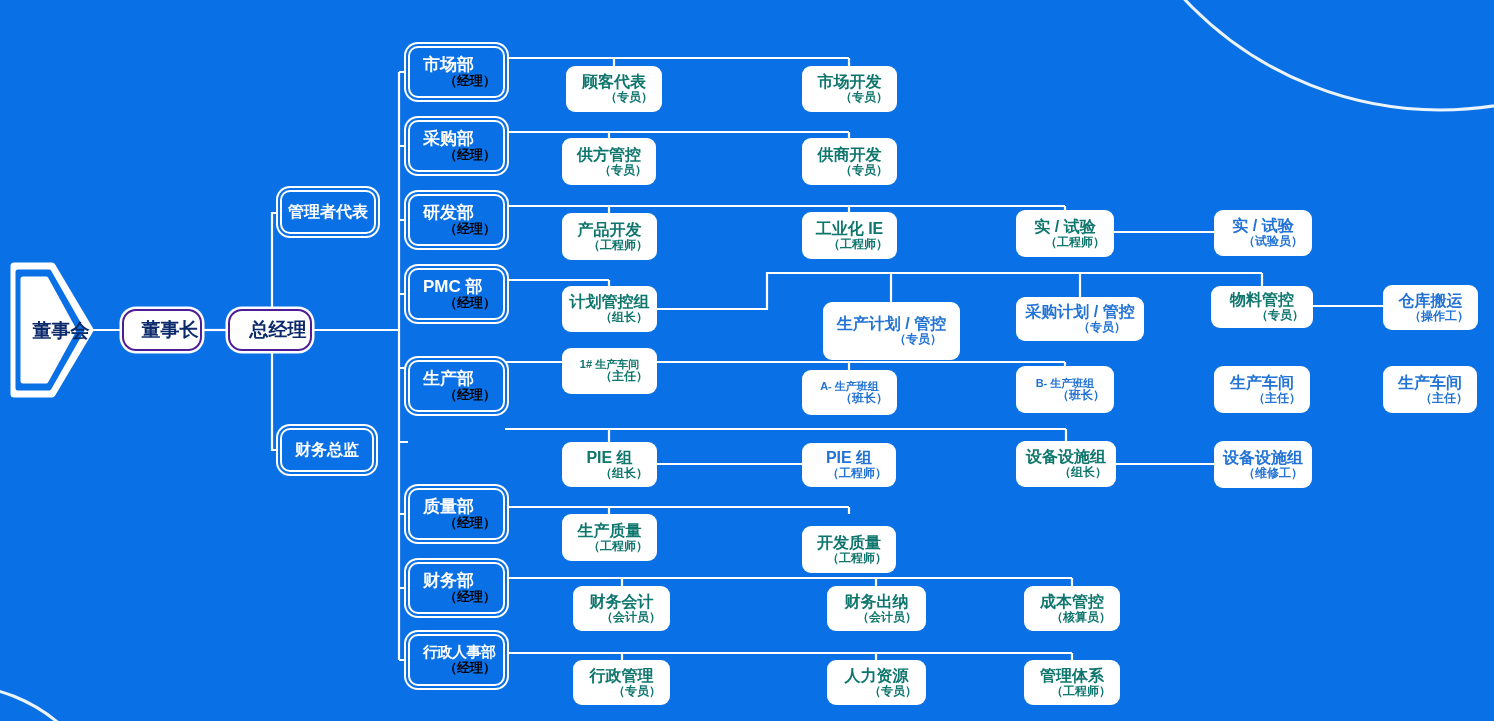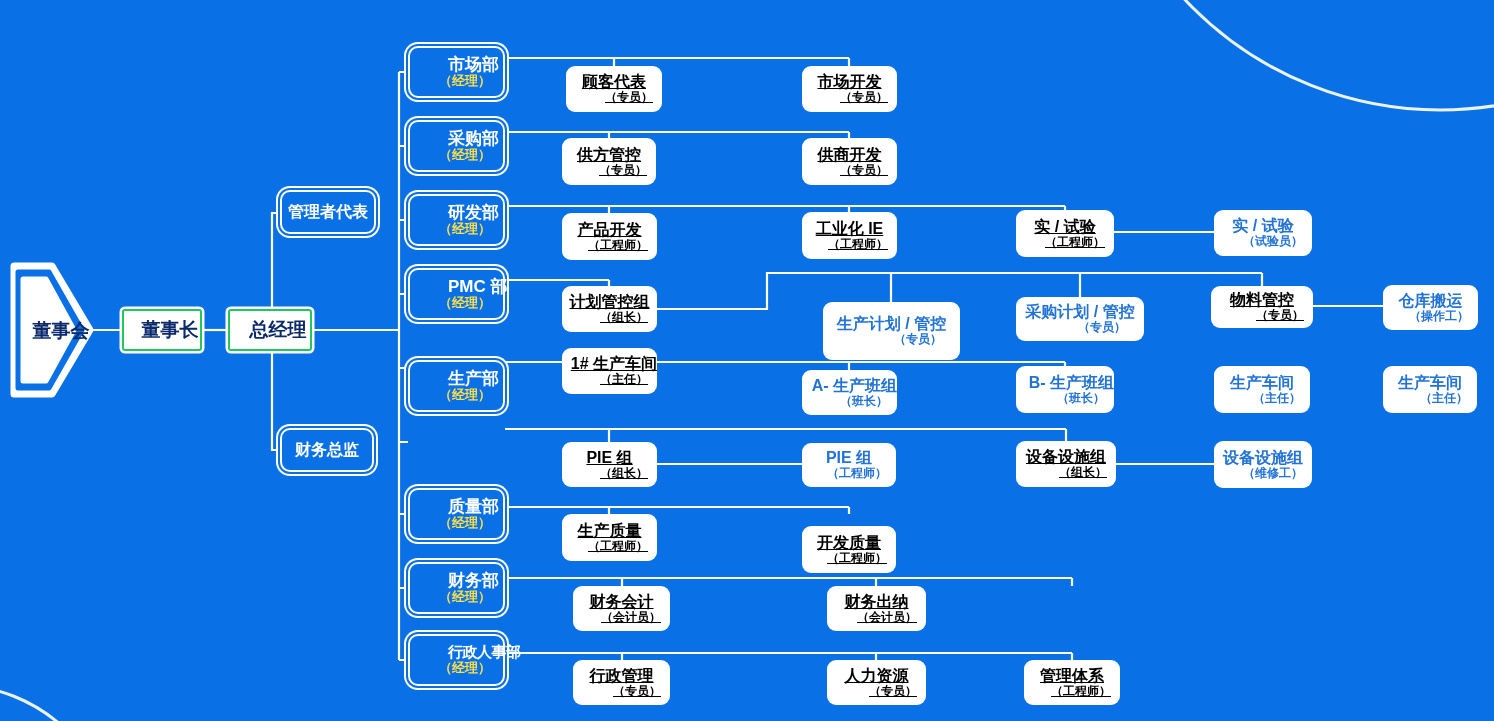--- a/index.html
+++ b/index.html
@@ -13,46 +13,46 @@
   .stage svg.layer{position:absolute;left:0;top:0;}
   .node{
     position:absolute;
     display:flex;flex-direction:column;justify-content:center;
     box-sizing:border-box;
     line-height:1.12;
   }
   
   .white-double{
     background:#fff;
-    border:2px solid #22c55e;
-    border-radius:3px;
+    border:2px solid #4c1d95;
+    border-radius:14px;
     box-shadow:0 0 0 2.5px #ffffff;
   }
   
   .blue-double{
     background:#0a70e6;
     border:2px solid #ffffff;
     border-radius:10px;
     box-shadow:0 0 0 2px #0a70e6,0 0 0 4px #ffffff;
   }
   
   .child{
     background:#ffffff;
     border-radius:9px;
   }
   .navy{color:#0c2a6b;font-weight:bold;font-size:19px;text-align:center;margin-left:16px;}
   .white-label{color:#ffffff;font-weight:bold;font-size:16px;text-align:center;}
-  .dept .n-name{color:#ffffff;font-weight:bold;font-size:17px;text-align:left;padding-left:22px;white-space:nowrap;margin-left:16px;}
+  .dept .n-name{color:#ffffff;font-weight:bold;font-size:17px;text-align:left;padding-left:13px;white-space:nowrap;}
   .dept .n-name.tight{font-size:15px;letter-spacing:-0.5px;}
-  .dept .n-role{color:#fde047;font-weight:bold;font-size:13px;text-align:center;padding-right:7px;padding-left:24px;}
+  .dept .n-role{color:#000000;font-weight:bold;font-size:13px;text-align:right;padding-right:7px;padding-left:24px;}
   .child .n-name{font-weight:bold;font-size:16px;text-align:center;white-space:nowrap;}
-  .child .n-name.tight{font-size:16px;text-align:right;}
+  .child .n-name.tight{font-size:11px;}
   .child .n-role{font-weight:bold;font-size:12px;text-align:right;padding-right:9px;}
   .child.wide .n-role{padding-right:18px;}
-  .bright .n-name,.bright .n-role{color:#000000;text-decoration:underline;}
+  .bright .n-name,.bright .n-role{color:#0f766e;}
   .dark .n-name,.dark .n-role{color:#2273d5;}
   .board-label{position:absolute;left:10px;top:318px;width:70px;}
 </style>
 </head>
 <body>
 
 <div class="stage">
 
   <svg class="layer" width="1494" height="721" viewBox="0 0 1494 721">
 
@@ -252,20 +252,24 @@
   </div>
 
   <div class="node child bright" style="left:573px;top:586px;width:97px;height:45px">
     <div class="n-name">财务会计</div>
     <div class="n-role">（会计员）</div>
   </div>
   <div class="node child bright" style="left:827px;top:586px;width:99px;height:45px">
     <div class="n-name">财务出纳</div>
     <div class="n-role">（会计员）</div>
   </div>
+  <div class="node child bright" style="left:1024px;top:586px;width:96px;height:45px">
+    <div class="n-name">成本管控</div>
+    <div class="n-role">（核算员）</div>
+  </div>
 
   <div class="node child bright" style="left:573px;top:660px;width:97px;height:45px">
     <div class="n-name">行政管理</div>
     <div class="n-role">（专员）</div>
   </div>
   <div class="node child bright" style="left:827px;top:660px;width:99px;height:45px">
     <div class="n-name">人力资源</div>
     <div class="n-role">（专员）</div>
   </div>
   <div class="node child bright" style="left:1024px;top:660px;width:96px;height:45px">

